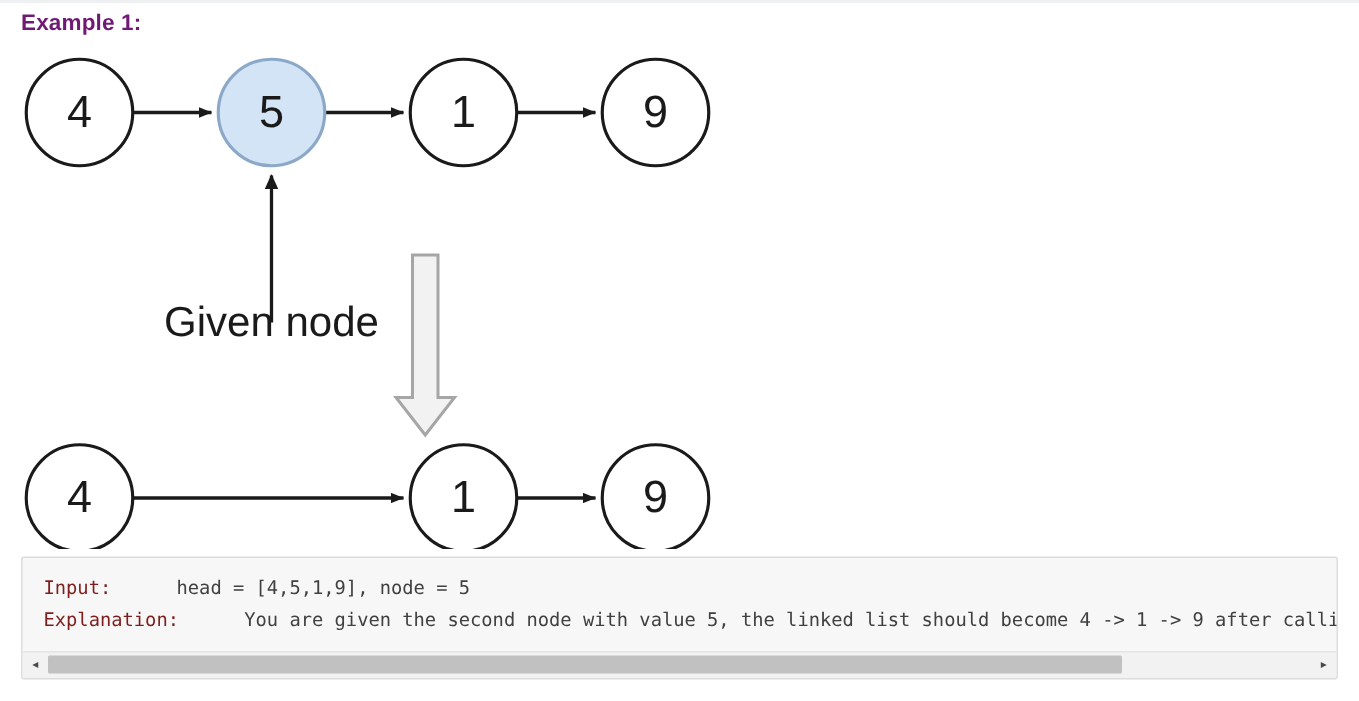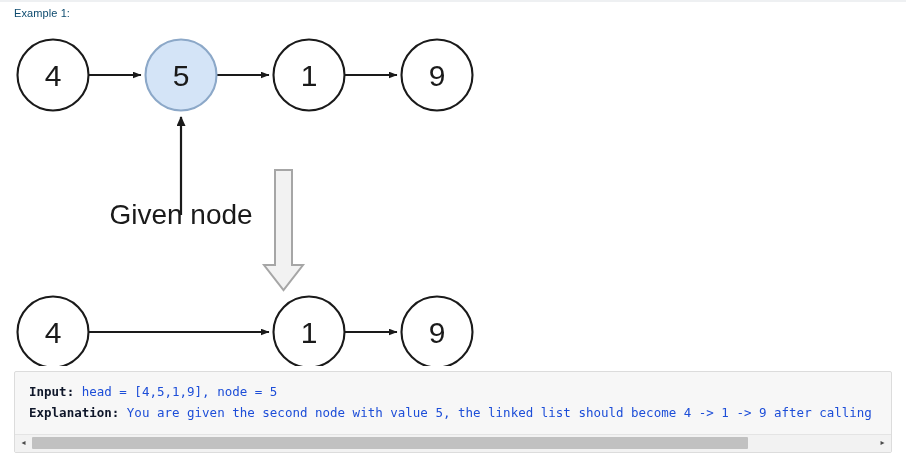--- a/index.html
+++ b/index.html
@@ -26,23 +26,23 @@
     height: 2px;
     background: #eef0f2;
   }
 
   
   .example-heading {
     position: absolute;
     left: 14px;
     top: 7px;
     font-family: "Liberation Sans", sans-serif;
-    font-size: 11px;
-    font-weight: normal;
-    color: #0c4a6e;
+    font-size: 15px;
+    font-weight: bold;
+    color: #701a75;
     letter-spacing: 0.1px;
     white-space: nowrap;
   }
 
   
   .diagram {
     position: absolute;
     left: 0;
     top: 22px;
     width: 906px;
@@ -74,25 +74,26 @@
     font-family: "DejaVu Sans Mono", "Liberation Mono", monospace;
     font-size: 12.5px;
     line-height: 21px;
     color: #4a5568;
     white-space: nowrap;
   }
   .code-line {
     white-space: nowrap;
   }
   .code-label {
-    font-weight: bold;
-    color: #0f172a;
+    font-weight: normal;
+    color: #7f1d1d;
   }
   .code-text {
-    color: #1d4ed8;
+    color: #404040;
+    margin-left: 36px;
   }
 
   
   .hscroll {
     position: absolute;
     left: 0;
     right: 0;
     bottom: 0;
     height: 17px;
     background: #f2f2f2;

